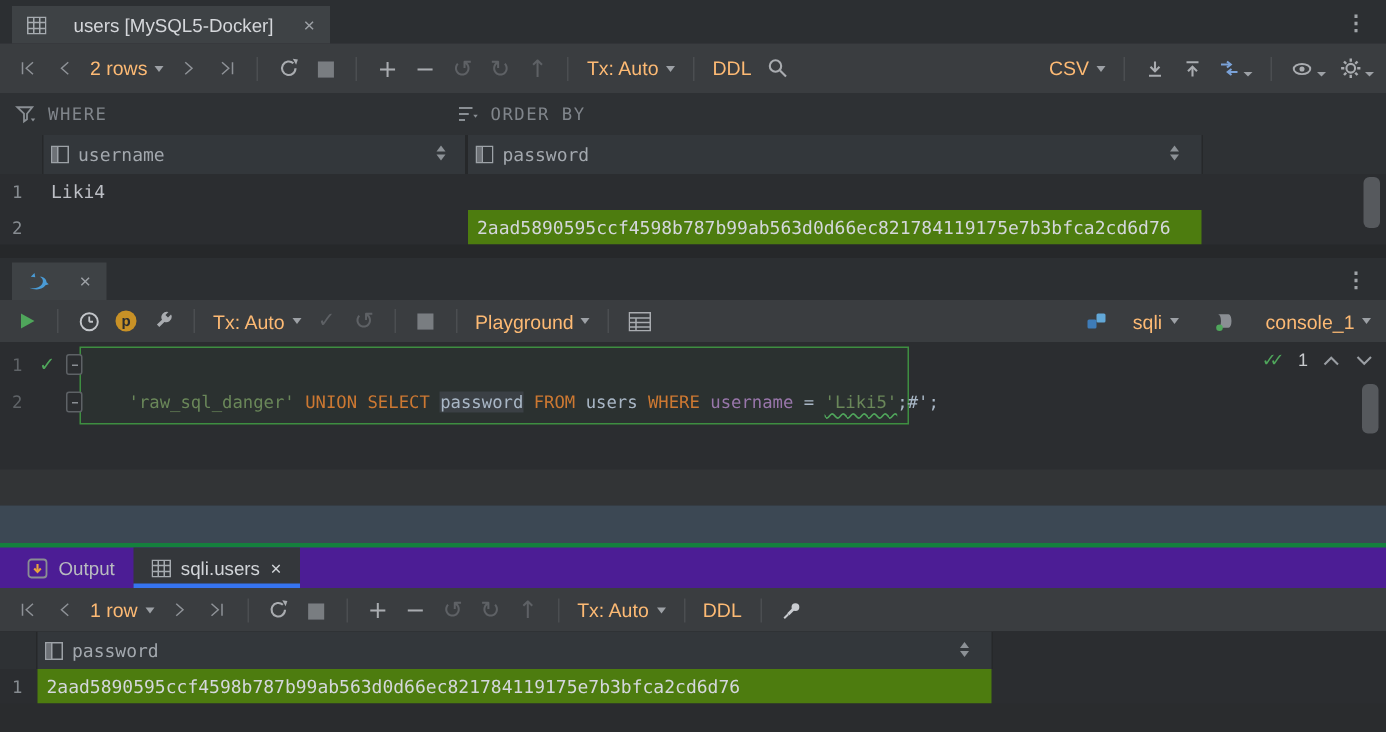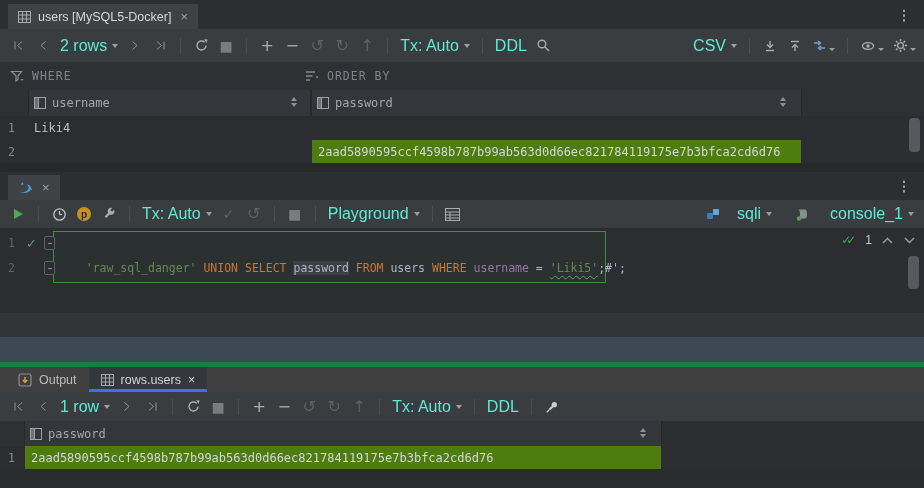--- a/index.html
+++ b/index.html
@@ -2,34 +2,34 @@
 <html><head>
 <meta charset="utf-8">
 <style>
   html,body{margin:0;padding:0;background:#1e1f22;}
   .win{position:relative;width:924px;height:488px;background:#2B2D30;overflow:hidden;
        font-family:"Liberation Sans",sans-serif;color:#BCBEC4;}
   .sec{position:absolute;left:0;width:924px;box-sizing:border-box;}
 
   
   .tabbar{background:#2C2F32;display:flex;align-items:flex-end;}
-  .tab{height:25px;display:flex;align-items:center;gap:7px;padding:0 10px;font-size:12.5px;color:#D5D7DB;justify-content:space-between;}
+  .tab{height:25px;display:flex;align-items:center;gap:18px;padding:0 10px;font-size:12.5px;color:#D5D7DB;justify-content:space-between;}
   .tab.active-dark{background:#3E4245;}
   .tab .close{font-size:13px;color:#9DA1A6;margin-left:2px;cursor:default;}
   .kebab{margin-left:auto;padding:0 13px;color:#A0A4A8;font-size:14px;font-weight:bold;line-height:1;align-self:center;}
 
   
   .tb{background:#3A3D40;display:flex;align-items:center;gap:9px;padding:0 10px;}
   .sep{width:1px;height:16px;background:#4B4E51;margin:0 3px;flex:none;}
   .btn{display:flex;align-items:center;justify-content:center;height:20px;min-width:16px;flex:none;}
   .glyph{font-size:14px;color:#A9ACB0;line-height:1;font-family:"DejaVu Sans",sans-serif;}
   .glyph.big{font-size:16px;}
   .dis{color:#5E6165 !important;}
   .med{color:#797D81 !important;}
-  .lbl{font-size:16px;color:#5eead4;white-space:nowrap;}
+  .lbl{font-size:13px;color:#fdba74;white-space:nowrap;}
   .caret{width:0;height:0;border-left:3.5px solid transparent;border-right:3.5px solid transparent;
          border-top:4px solid #9DA1A6;margin-left:5px;flex:none;}
   .caret.tiny{border-left-width:3px;border-right-width:3px;border-top-width:3.5px;margin-left:2px;align-self:flex-end;margin-bottom:2px;}
   .grp{display:flex;align-items:center;flex:none;}
   .push{margin-left:auto;}
   svg{display:block;}
 
   
   .filterbar{background:#2E3134;display:flex;align-items:center;}
   .filter-lbl{font-family:"DejaVu Sans Mono",monospace;font-size:11.5px;letter-spacing:1px;color:#80858B;}
@@ -67,21 +67,21 @@
   .foldmark i{display:block;width:4px;height:1px;background:#8A8E93;}
   .gcheck{position:absolute;left:26px;color:#4FA65B;font-size:13px;line-height:25px;font-family:"DejaVu Sans",sans-serif;}
   .reswidget{position:absolute;right:8px;top:5px;display:flex;align-items:center;gap:9px;}
   .dc{color:#4FA65B;font-size:12px;font-weight:bold;letter-spacing:-5px;padding-right:5px;font-family:"DejaVu Sans",sans-serif;}
   .rescount{font-size:12px;color:#C8CACD;}
 
   .bandA{background:#323436;}
   .bandB{background:#3C4854;}
 
   
-  .btabs{background:#404040;border-top:5px solid #15803d;display:flex;align-items:stretch;}
+  .btabs{background:#4c1d95;border-top:3px solid #15803d;display:flex;align-items:stretch;}
   .btab{display:flex;align-items:center;gap:7px;padding:0 12px;font-size:12.5px;color:#B9BCC0;position:relative;}
   .btab.active{background:#34373B;color:#D2D5D9;}
   .btab.active::after{content:"";position:absolute;left:0;right:0;bottom:0;height:3px;background:#3674F0;}
 
   .thumb{position:absolute;background:#56595D;border-radius:4px;}
   .gapA{background:#26282A;}
   .gapB{background:#2A2C2E;}
 </style>
 </head>
 <body>
@@ -383,21 +383,21 @@
       <span>Output</span>
     </div>
     <div class="btab active">
       <svg width="13" height="12" viewBox="0 0 13 12">
         <rect x="0.5" y="0.5" width="12" height="11" fill="none" stroke="#A6ABB0"></rect>
         <line x1="0.5" y1="4" x2="12.5" y2="4" stroke="#A6ABB0"></line>
         <line x1="0.5" y1="8" x2="12.5" y2="8" stroke="#A6ABB0"></line>
         <line x1="4.5" y1="0.5" x2="4.5" y2="11.5" stroke="#A6ABB0"></line>
         <line x1="8.5" y1="0.5" x2="8.5" y2="11.5" stroke="#A6ABB0"></line>
       </svg>
-      <span>rows.users</span>
+      <span>sqli.users</span>
       <span class="close">×</span>
     </div>
   </div>
 
   <div class="sec tb" style="top:392px;height:29px;">
     <div class="btn">
       <svg width="13" height="13" viewBox="0 0 13 13">
           <path d="M3 2.5v8" stroke="#8E9297" fill="none"></path>
           <path d="M10 2.5L5.5 6.5l4.5 4" stroke="#8E9297" fill="none"></path>
         </svg>

